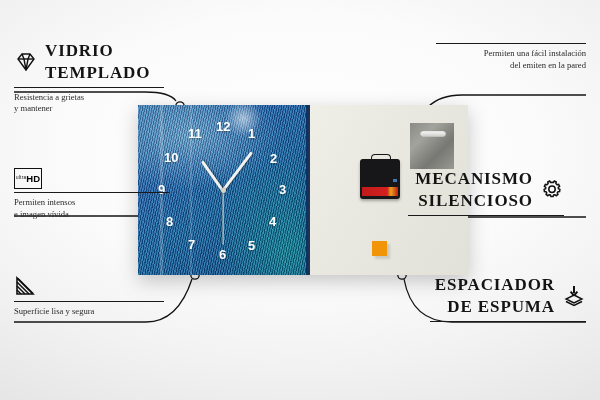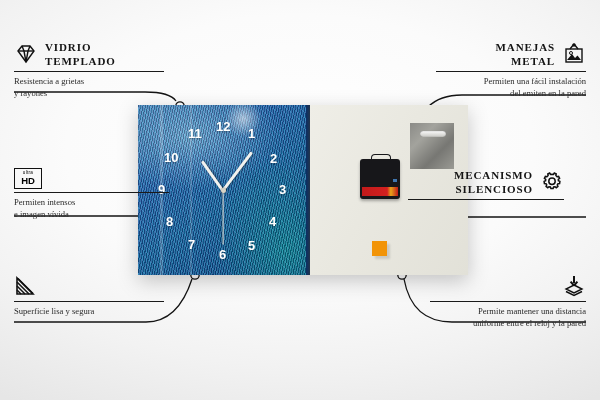--- a/index.html
+++ b/index.html
@@ -54,28 +54,28 @@
   .mech-dot{position:absolute;right:3px;top:20px;width:4px;height:3px;background:#4a8fd6;opacity:.8;}
   .spacer{position:absolute;left:62px;top:136px;width:15px;height:15px;background:#f29407;
         box-shadow:3px 3px 2px rgba(0,0,0,.12);}
   .edge{position:absolute;left:168px;top:0;width:4px;height:170px;
         background:linear-gradient(90deg,#0a2f66,#23344a);}
 
   
   .callout{position:absolute;}
   .callout .head{display:flex;align-items:center;gap:7px;}
   .callout.right .head{justify-content:flex-end;}
-  .ttl{font-size:11px;font-weight:700;letter-spacing:.9px;color:#141414;line-height:1.28;
+  .ttl{font-size:17px;font-weight:700;letter-spacing:.9px;color:#141414;line-height:1.28;
        text-transform:uppercase;white-space:pre-line;}
   .callout.right .ttl{text-align:right;}
   .rule{height:1.2px;background:#1a1a1a;margin:3px 0 4px 0;}
   .desc{font-size:8.6px;color:#2b2b2b;line-height:1.35;white-space:pre-line;}
   .callout.right .desc{text-align:right;}
   .ico{width:24px;height:24px;flex:0 0 24px;display:block;}
-  .hdbox{width:26px;height:19px;flex:0 0 26px;border:1.4px solid #111;display:flex;flex-direction:column;
+  .hdbox{width:26px;height:19px;flex:0 0 26px;border:1.4px solid #111;display:flex;
          align-items:center;justify-content:center;line-height:1;text-align:center;}
   .hdbox .u{font-size:4.6px;font-family:"Liberation Sans",sans-serif;letter-spacing:.3px;}
   .hdbox .h{font-size:9.5px;font-weight:700;font-family:"Liberation Sans",sans-serif;}
 </style>
 </head>
 <body>
 
 <div class="stage">
 
   <svg class="lines" viewBox="0 0 600 400">
@@ -136,21 +136,21 @@
         <path d="M4 9 L8 4 H16 L20 9 L12 20 Z"></path>
           <path d="M4 9 H20"></path>
           <path d="M8 4 L10 9 L12 20"></path>
           <path d="M16 4 L14 9 L12 20"></path>
       </svg>
       <div class="ttl">VIDRIO
 TEMPLADO</div>
     </div>
     <div class="rule"></div>
     <div class="desc">Resistencia a grietas
-y rayones</div>
+y mantener</div>
   </div>
 
   <div class="callout left" style="left:14px;top:168px;width:155px;">
     <div class="head">
       <div class="hdbox">
         <span class="u">ultra</span>
         <span class="h">HD</span>
       </div>
     </div>
     <div class="rule"></div>
@@ -163,54 +163,43 @@
       <svg class="ico" viewBox="0 0 24 24" fill="none" stroke="#111" stroke-width="1.5">
         <path d="M3 4 L3 20 L19 20 Z" stroke-width="1.6"></path>
         <path d="M3 8 L15 20 M3 12 L11 20 M3 16 L7 20 M4 4.6 L19 19.6"></path>
       </svg>
     </div>
     <div class="rule"></div>
     <div class="desc">Superficie lisa y segura</div>
   </div>
 
   <div class="callout right" style="left:436px;top:40px;width:150px;">
-    <div class="head">
-      <div class="ttl">MANEJAS
-METAL</div>
-      <svg class="ico" viewBox="0 0 24 24" fill="none" stroke="#111" stroke-width="1.4">
-        <rect x="4" y="7" width="16" height="13"></rect>
-        <path d="M12 2 L8 7 M12 2 L16 7"></path>
-          <circle cx="12" cy="3" r="1"></circle>
-        <path d="M5 18 L10 12 L13 16 L15.5 13.5 L19 18 Z" fill="#111" stroke="none"></path>
-        <circle cx="9" cy="11" r="1.5" fill="#fff" stroke="#111" stroke-width="1"></circle>
-      </svg>
-    </div>
     <div class="rule"></div>
     <div class="desc">Permiten una fácil instalación
 del emiten en la pared</div>
   </div>
 
   <div class="callout right" style="left:408px;top:168px;width:156px;">
     <div class="head">
       <div class="ttl">MECANISMO
 SILENCIOSO</div>
       <svg class="ico" viewBox="0 0 24 24" fill="none" stroke="#111" stroke-width="1.5">
         <path d="M12 4.2 L13.4 4.4 L14.3 3 L16.2 4 L15.9 5.6 L17 6.7 L18.6 6.4 L19.6 8.3 L18.3 9.3 L18.4 10.7 L19.9 11.4 L19.6 13.6 L18 13.7 L17.3 14.9 L17.9 16.4 L16.2 17.7 L15 16.7 L13.6 17 L13.1 18.5 L10.9 18.5 L10.4 17 L9 16.7 L7.8 17.7 L6.1 16.4 L6.7 14.9 L6 13.7 L4.4 13.6 L4.1 11.4 L5.6 10.7 L5.7 9.3 L4.4 8.3 L5.4 6.4 L7 6.7 L8.1 5.6 L7.8 4 L9.7 3 L10.6 4.4 Z"></path>
         <circle cx="12" cy="11.2" r="3.2"></circle>
       </svg>
     </div>
     <div class="rule"></div>
   </div>
 
   <div class="callout right" style="left:430px;top:274px;width:156px;">
     <div class="head">
+      <div class="ttl">ESPACIADOR
+DE ESPUMA</div>
       <svg class="ico" viewBox="0 0 24 24" fill="none" stroke="#111" stroke-width="1.4">
         <path d="M12 2 V9 M12 11.5 L8.6 7.6 M12 11.5 L15.4 7.6" stroke-width="2"></path>
         <path d="M12 11 L20 15 L12 19 L4 15 Z"></path>
         <path d="M4 17.5 L12 21.5 L20 17.5"></path>
       </svg>
     </div>
     <div class="rule"></div>
-    <div class="desc">Permite mantener una distancia
-uniforme entre el reloj y la pared</div>
   </div>
 
 </div>
 
 </body></html>

